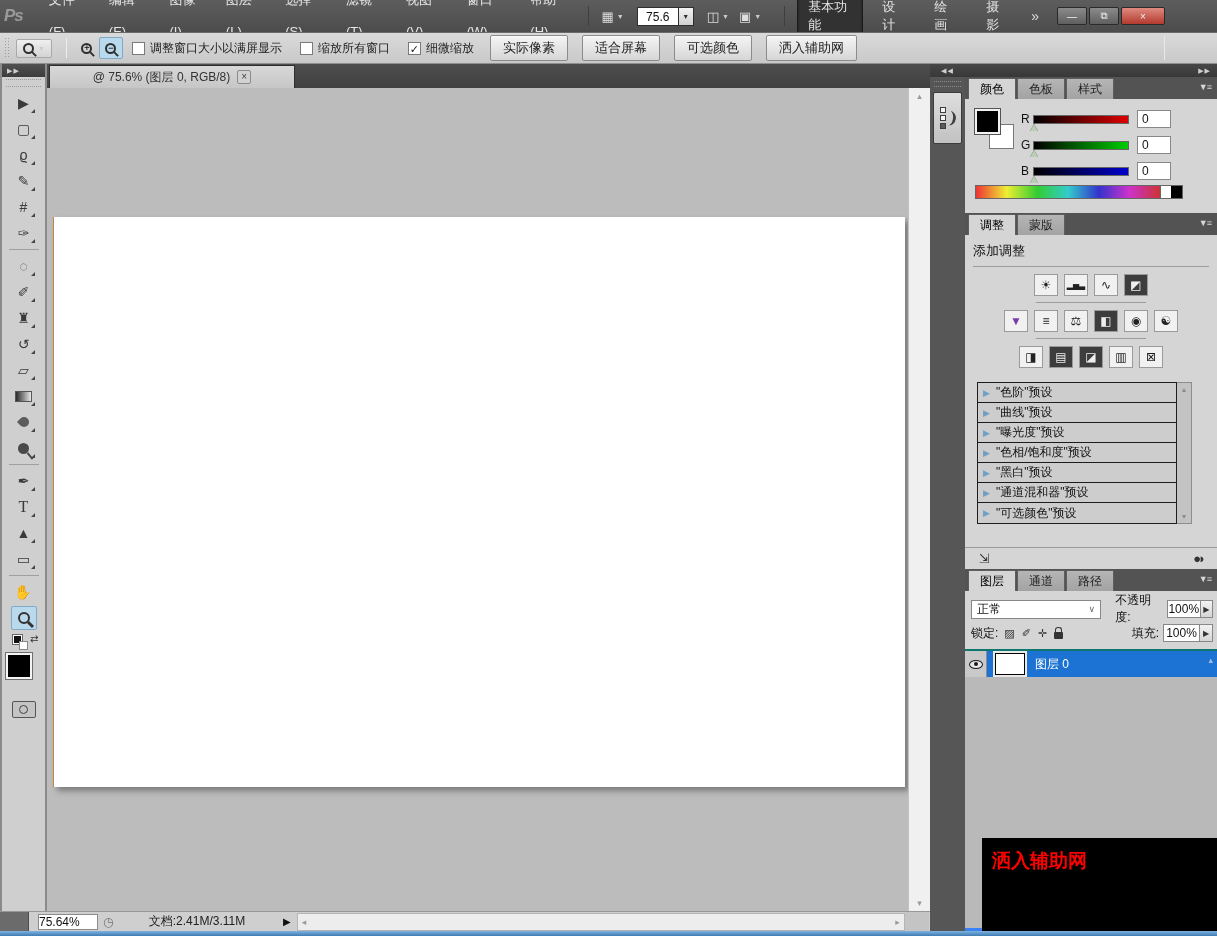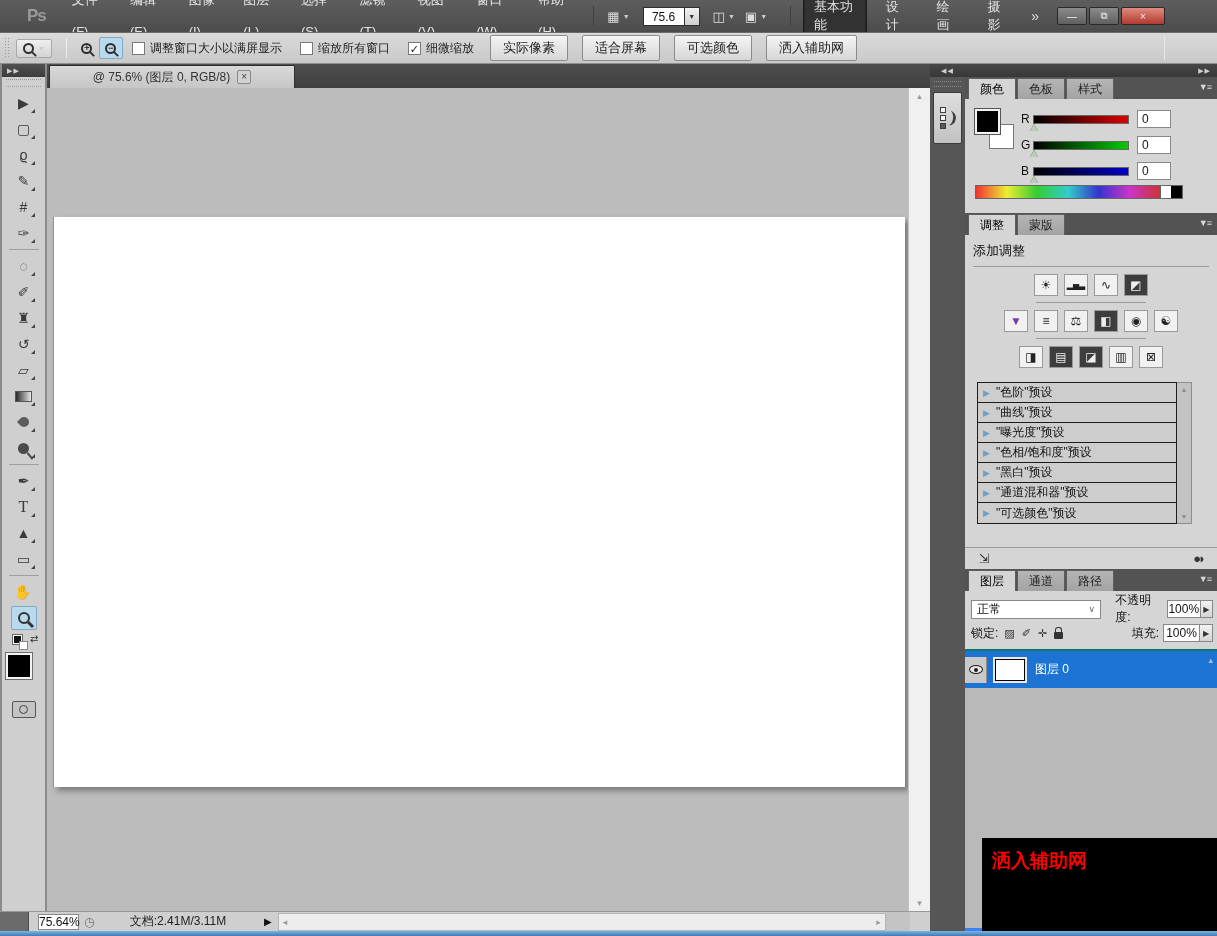--- a/index.html
+++ b/index.html
@@ -3,21 +3,21 @@
 <meta charset="utf-8">
 <style>
   * { margin:0; padding:0; box-sizing:border-box; }
   html,body { width:1217px; height:936px; }
   body { font-family:"Liberation Sans","DejaVu Sans",sans-serif; font-size:12px; color:#1a1a1a;
          background:#535353; position:relative; overflow:hidden; -webkit-font-smoothing:antialiased; }
 
   
   #titlebar { position:absolute; left:0; top:0; width:1217px; height:32px; background:linear-gradient(#5d5d5d,#4c4c4c);
               display:flex; align-items:center; color:#e6e6e6; }
-  .ps-logo { font-size:17px; font-weight:bold; color:#9a9a9a; margin:0 14px 0 27px; letter-spacing:-1px; }
+  .ps-logo { font-size:17px; font-weight:bold; color:#9a9a9a; margin:0 14px 0 4px; letter-spacing:-1px;font-style:italic; }
   .menu-item { padding:0 12px; font-size:13px; line-height:32px; cursor:default; }
   .tb-sep { width:1px; height:20px; background:#6e6e6e; border-right:1px solid #3f3f3f; margin:0 8px; }
   .tb-iconbtn { display:flex; align-items:center; gap:3px; padding:2px 5px; color:#ddd; }
   .tb-iconbtn .glyph { font-size:13px; }
   .caret { font-size:7px; color:#ccc; }
   .zoom-box { display:flex; align-items:center; margin:0 8px; }
   .zoom-box .val { width:42px; height:19px; background:#fff; color:#111; border:1px solid #2e2e2e;
                    font-size:12px; text-align:center; line-height:18px; }
   .zoom-box .drop { width:15px; height:19px; background:linear-gradient(#f2f2f2,#cfcfcf); border:1px solid #2e2e2e;
                     border-left:none; font-size:7px; color:#333; text-align:center; line-height:18px; }
@@ -95,21 +95,21 @@
   #canvas-area { position:absolute; left:47px; top:24px; width:861px; height:823px; background:#bcbcbc; overflow:hidden; }
   #canvas { position:absolute; left:6px; top:129px; width:852px; height:570px; background:#fff;
             border-left:1px solid #c8853f; box-shadow:4px 4px 6px rgba(0,0,0,.35); }
   #vscroll { position:absolute; left:908px; top:24px; width:22px; height:823px; background:#f0f0f0; border-left:1px solid #c2c2c2;
              display:flex; flex-direction:column; justify-content:space-between; align-items:center; color:#9a9a9a; font-size:9px; }
   #vscroll span { padding:3px 0; }
 
   
   #statusbar { position:absolute; left:0; top:847px; width:930px; height:20px; background:#cfcfcf; border-top:1px solid #979797; display:flex; align-items:center; }
   .sb-darksq { width:29px; height:20px; background:#6b6b6b; border-right:1px solid #4e4e4e; }
-  .sb-zoom { width:41px; height:16px; background:#fff; border:1px solid #8b8b8b; margin-left:9px; font-size:12px;
+  .sb-zoom { width:60px; height:16px; background:#fff; border:1px solid #8b8b8b; margin-left:9px; font-size:12px;
              color:#111; text-align:left; line-height:15px; }
   .sb-clock { width:14px; height:14px; margin-left:5px; color:#777; font-size:12px; line-height:14px; }
   .sb-doc { flex:0 0 160px; text-align:center; font-size:12px; color:#222; }
   .sb-flyout { font-size:10px; color:#111; padding:0 6px; }
   #hscroll { width:608px; height:18px; background:#ededed; border:1px solid #b5b5b5; display:flex; align-items:center;
              justify-content:space-between; color:#9a9a9a; font-size:9px; padding:0 4px; }
   .sb-corner { width:24px; height:20px; background:#c4c4c4; }
 
   
   #dockstrip { position:absolute; left:930px; top:0; width:35px; height:867px; background:#565656; }
@@ -175,21 +175,21 @@
   .blend-select { width:140px; height:19px; background:#fff; border:1px solid #888; display:flex; align-items:center;
                   justify-content:space-between; padding:0 5px; font-size:12px; color:#111; }
   .blend-select .dd { color:#666; font-size:9px; }
   .lay-lab { font-size:12px; color:#111; }
   .pct-box { width:37px; height:18px; background:#fff; border:1px solid #888; font-size:12px; line-height:17px; text-align:center; color:#111; }
   .pct-arrow { width:13px; height:18px; border:1px solid #888; border-left:none; background:linear-gradient(#f2f2f2,#d5d5d5);
                font-size:8px; text-align:center; line-height:17px; color:#333; }
   .lock-icons { display:flex; align-items:center; gap:7px; margin-left:6px; font-size:11px; color:#333; }
   .padlock { width:9px; height:7px; background:#333; border-radius:1px; position:relative; margin-top:4px; }
   .padlock::before { content:""; position:absolute; top:-5px; left:1px; width:5px; height:5px; border:1.5px solid #333; border-bottom:none; border-radius:3px 3px 0 0; }
-  .layer-row { height:37px; background:#1c73d4; display:flex; align-items:center; position:relative; }
+  .layer-row { height:26px; background:#1c73d4; display:flex; align-items:center; position:relative; }
   .eye-cell { width:22px; height:26px; background:#c9c9c9; border-right:1px solid #8e8e8e; display:flex; align-items:center; justify-content:center; }
   .eye { width:14px; height:9px; border:1.5px solid #1c1c1c; border-radius:50%; position:relative; background:#e8e8e8; }
   .eye::after { content:""; position:absolute; left:4px; top:1.5px; width:4px; height:4px; background:#1c1c1c; border-radius:50%; }
   .layer-thumb { width:30px; height:22px; background:#fff; border:1px solid #050505; outline:2px solid #e9e9e9; margin:0 10px 0 8px; }
   .layer-name { color:#fff; font-size:12px; }
   .lay-scrollhint { position:absolute; right:4px; top:4px; color:#9fbede; font-size:9px; }
 
   
   #watermark { position:absolute; left:982px; top:774px; width:235px; height:93px; background:#000; z-index:50;
                padding:10px 0 0 10px; }

